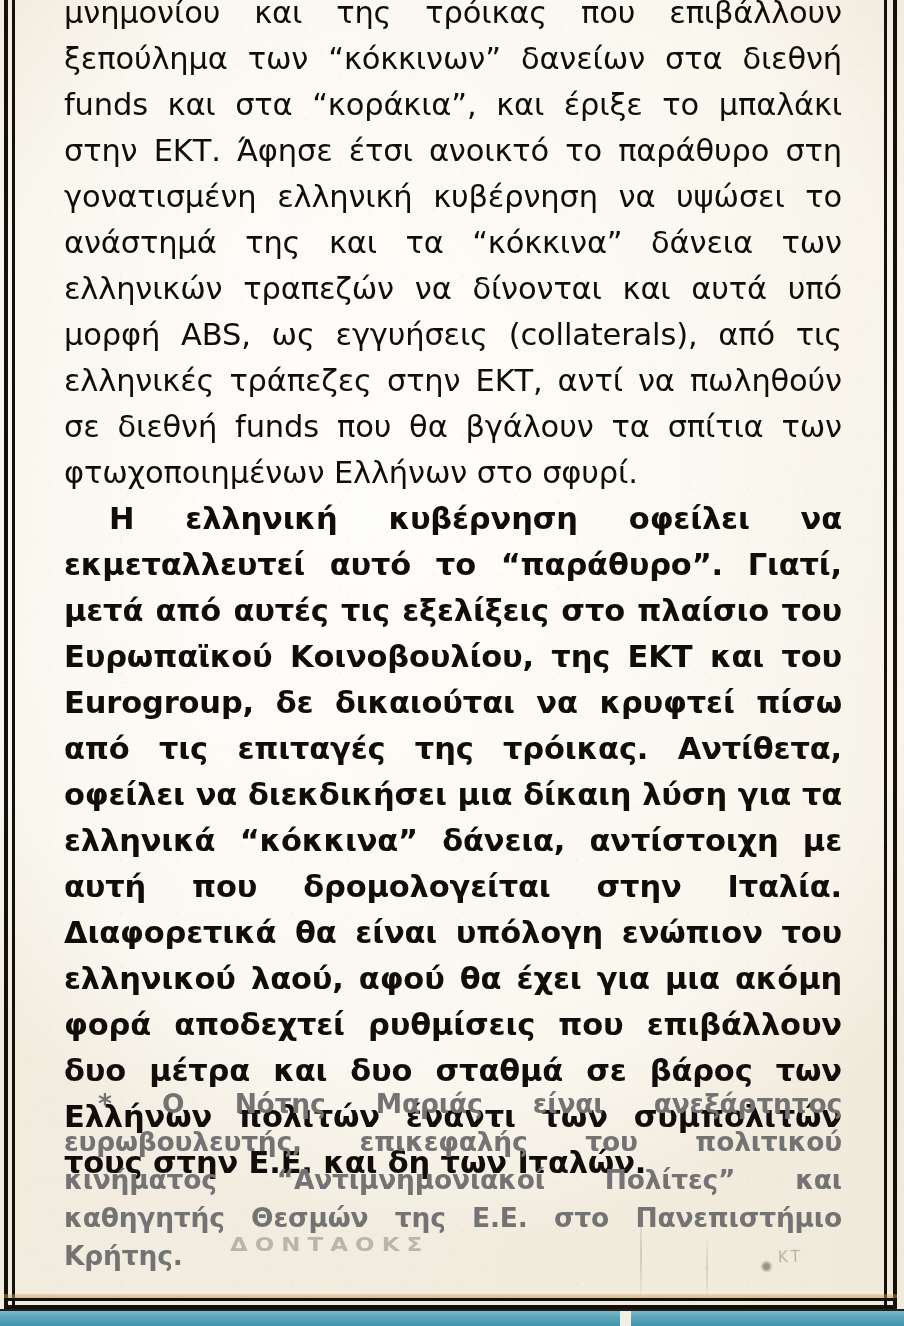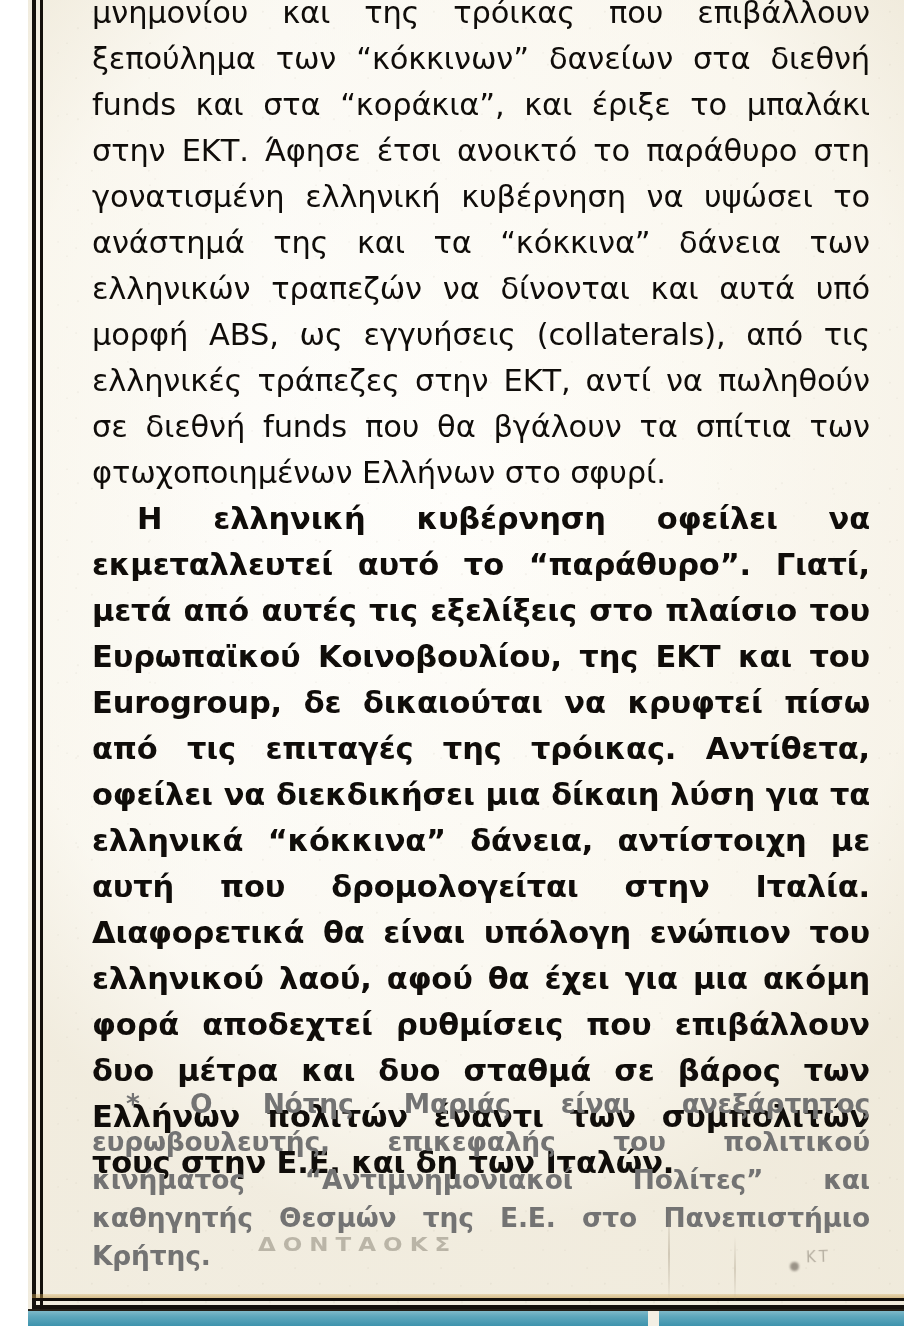--- a/index.html
+++ b/index.html
@@ -6,21 +6,20 @@
   html,body{margin:0;padding:0;background:#ffffff;}
   body{
     width:904px;height:1326px;overflow:hidden;position:relative;
     font-family:"DejaVu Sans","Liberation Sans",sans-serif;
   }
 
   
   #scan-page{
     position:absolute;inset:0;
     background:#fffefb;
-    margin-left:28px;
   }
 
   
   #paper-tone{
     position:absolute;inset:0;
     background:
       radial-gradient(ellipse 70% 55% at 50% 38%, rgba(255,255,255,0) 0%, rgba(247,243,232,.55) 78%, rgba(238,232,216,.8) 100%),
       linear-gradient(95deg, rgba(252,250,243,1) 0%, rgba(255,255,254,1) 26%, rgba(253,251,245,1) 72%, rgba(246,242,232,1) 100%);
     pointer-events:none;
   }

